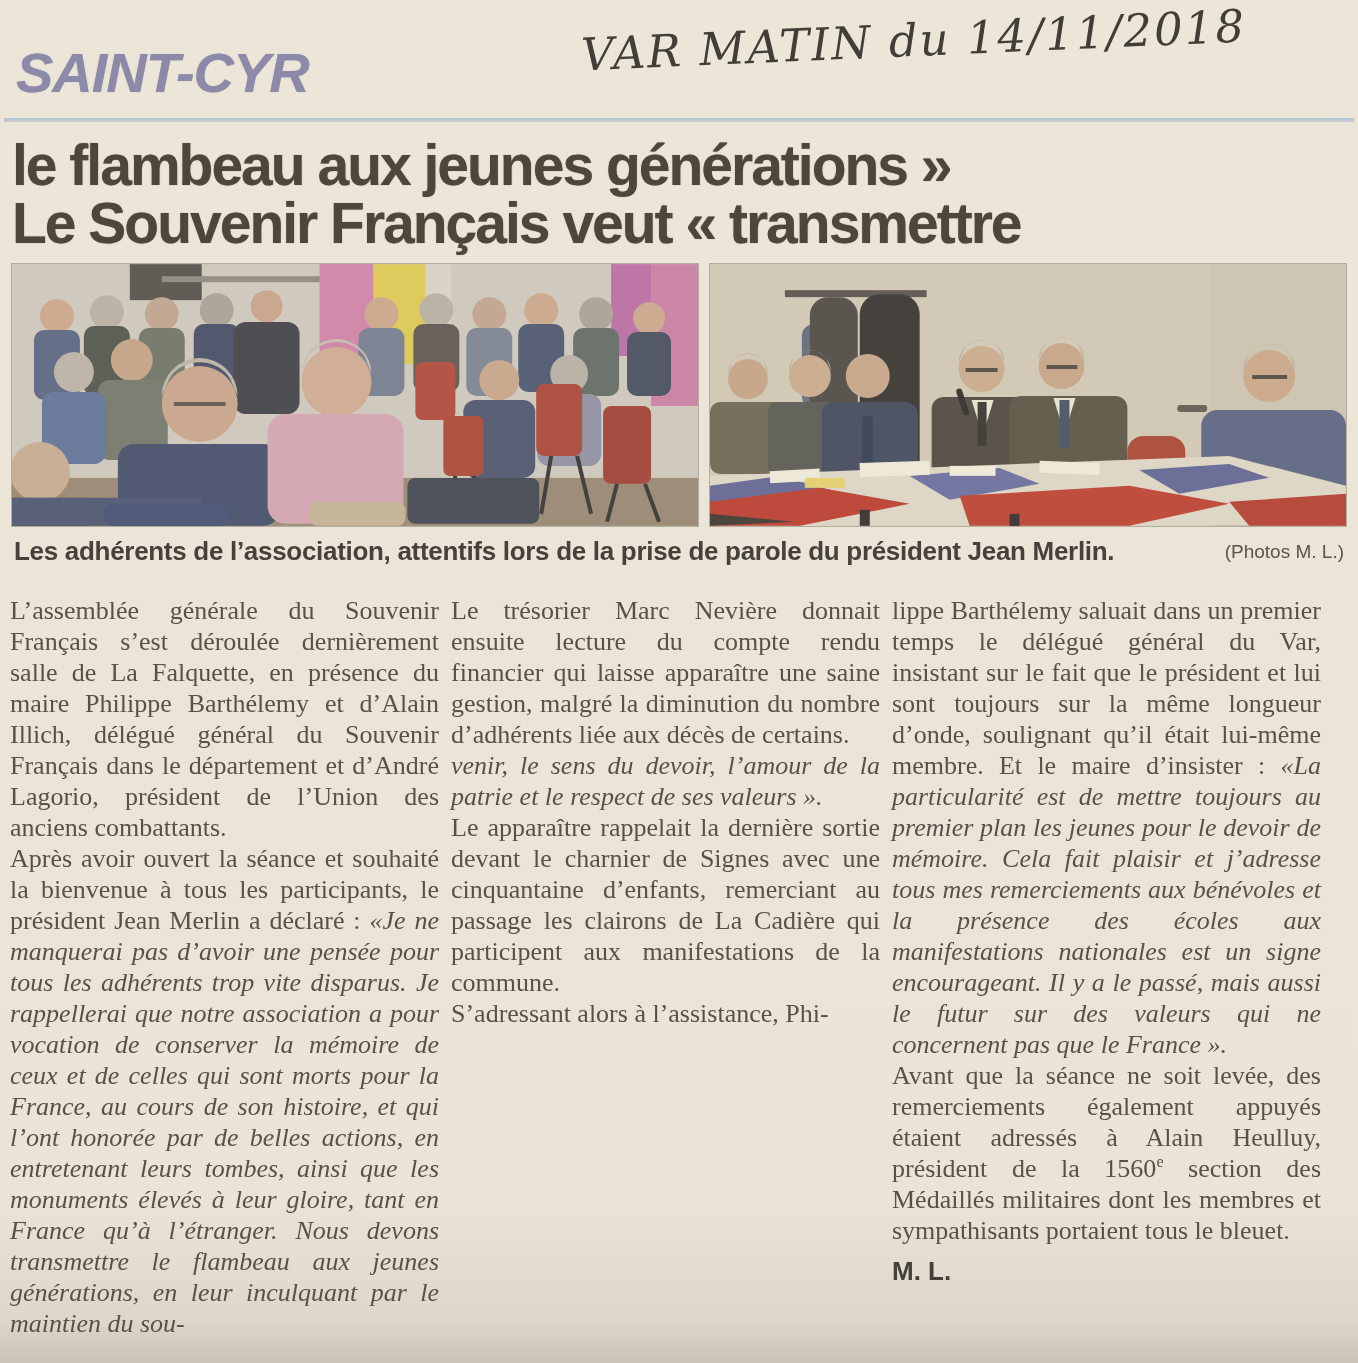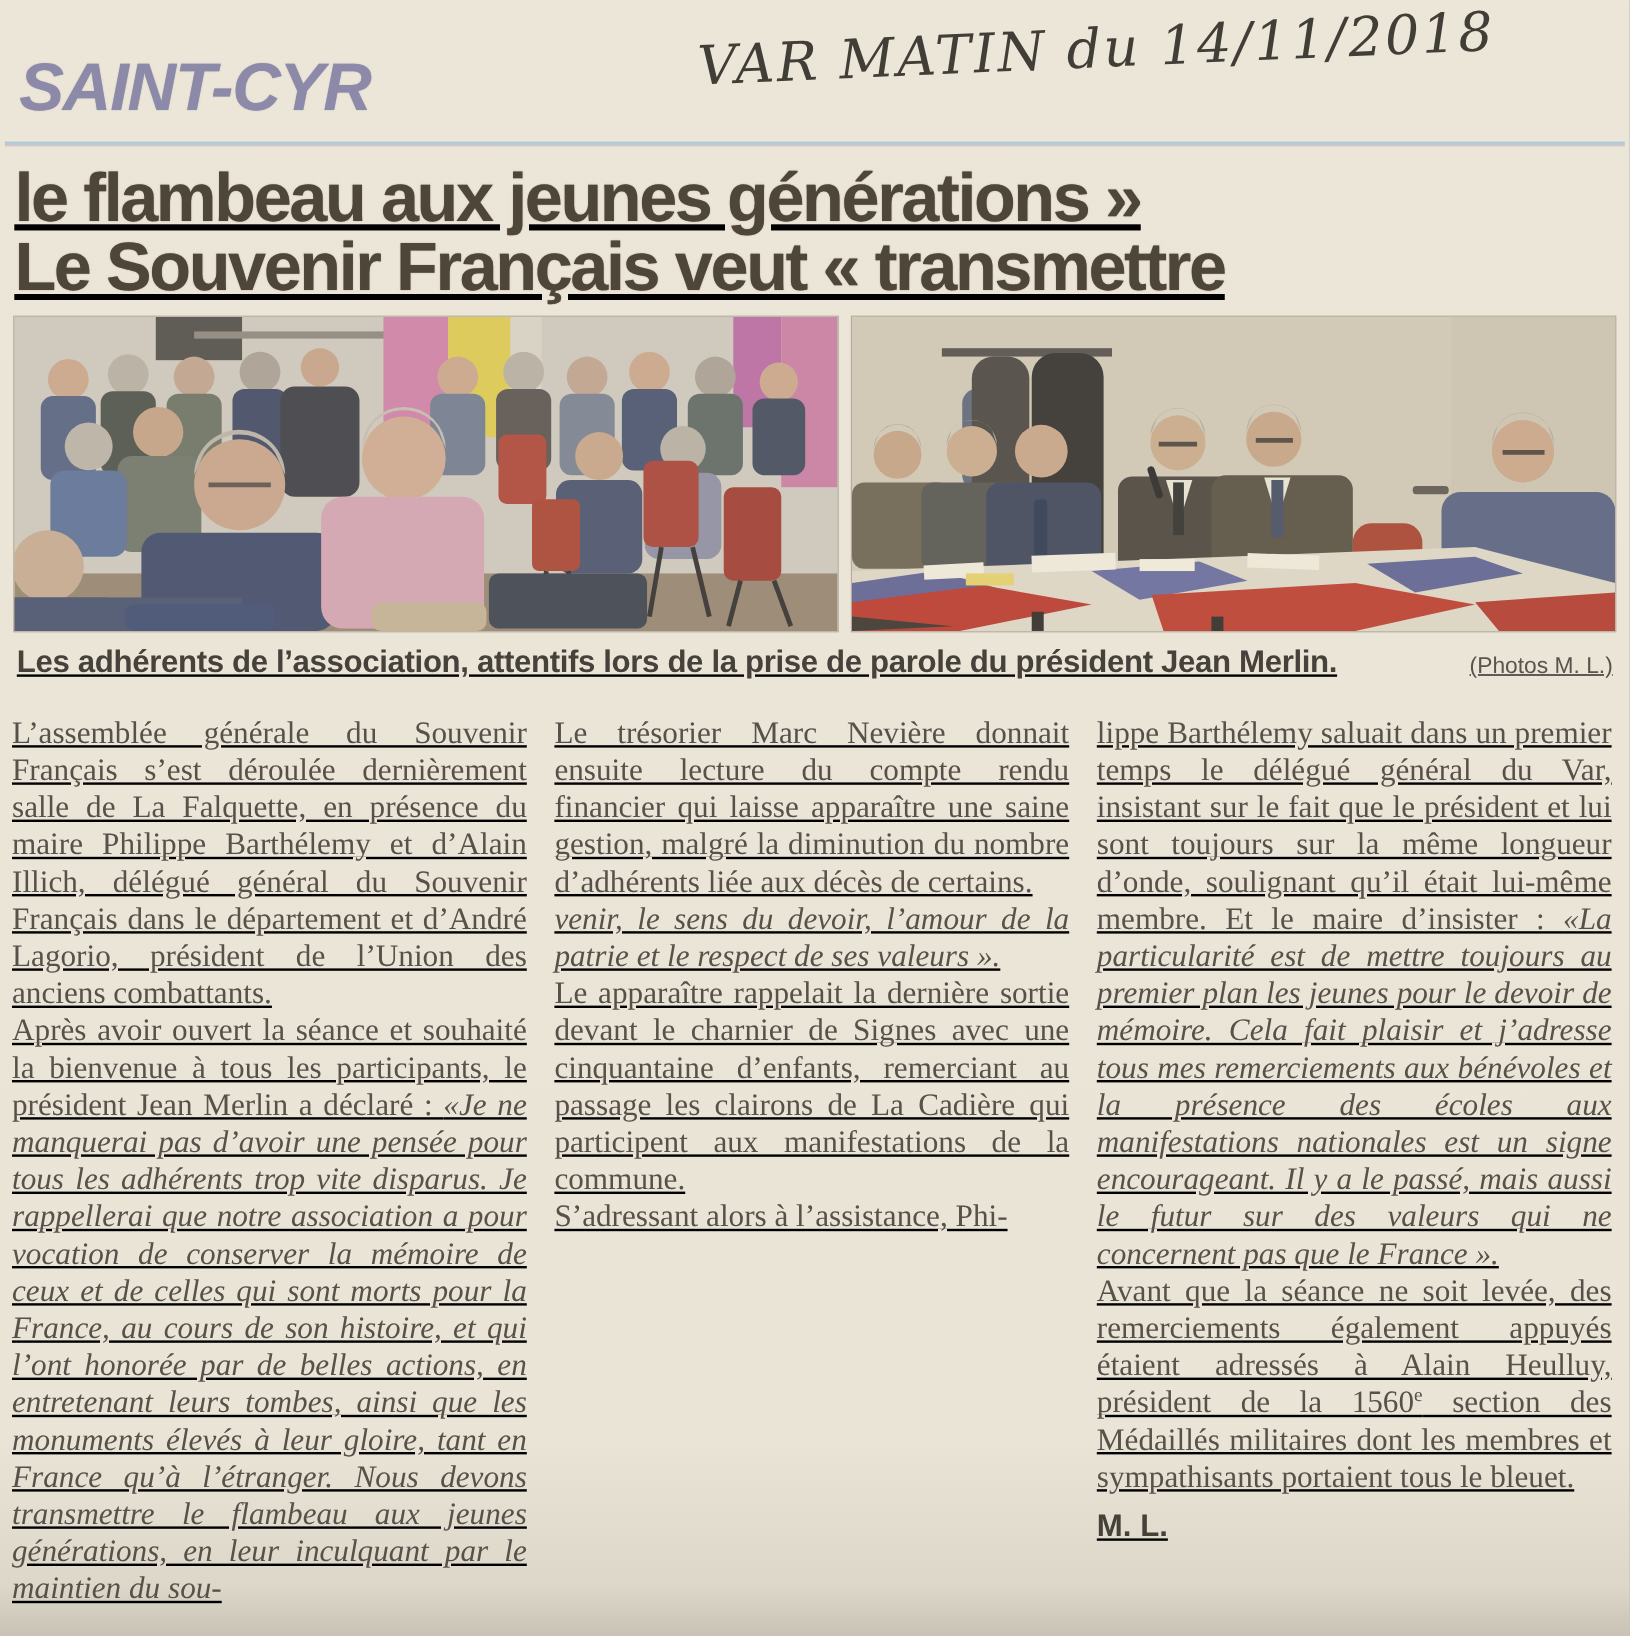--- a/index.html
+++ b/index.html
@@ -4,21 +4,20 @@
 <style>
   html,body{margin:0;padding:0;background:#c9c3b6;}
   .page{
     position:relative;
     width:1358px;height:1363px;
     margin:0 auto;
     background:linear-gradient(to bottom,#ece6d9 0%,#eae4d7 88%,#ddd7ca 97%,#c9c3b6 100%);
     font-family:"Liberation Serif",serif;
     overflow:hidden;
     box-sizing:border-box;
-    text-decoration:underline;
   }
   
   .masthead{position:relative;height:118px;}
   .section-label{
     position:absolute;left:16px;top:40px;
     font-family:"Liberation Sans",sans-serif;
     font-weight:bold;font-style:italic;
     font-size:56px;letter-spacing:-1px;
     color:#8d8aa9;
     text-shadow:0 0 1px rgba(120,115,150,.55);
@@ -40,32 +39,32 @@
     font-family:"Liberation Sans",sans-serif;
     font-weight:bold;font-size:57px;line-height:1.02;
     letter-spacing:-2px;color:#4e4639;
     text-shadow:0 0 1px rgba(60,50,35,.5);
   }
   .hl-line{display:block;}
   
   .photos{display:flex;gap:12px;margin:12px 12px 0;}
   .photo{display:block;outline:1px solid #b5ae9f;background:#cdc7ba;}
   
-  .caption-row{display:flex;align-items:flex-end;margin:10px 14px 0;}
+  .caption-row{display:flex;align-items:center;margin:10px 14px 0;}
   .caption{
     font-family:"Liberation Sans",sans-serif;font-weight:bold;
     font-size:26px;color:#46413a;letter-spacing:-0.3px;
   }
   .credit{
     margin-left:auto;padding-left:18px;white-space:nowrap;
     font-family:"Liberation Sans",sans-serif;
     font-size:19px;color:#5a544c;
   }
   
-  .article{display:flex;gap:23px;margin:28px 10px 0;}
+  .article{display:flex;gap:12px;margin:28px 10px 0;}
   .col{width:429px;}
   .col p{
     margin:0;text-align:justify;
     font-size:26px;line-height:31px;color:#57514a;
   }
   .it{font-style:italic;}
   sup{font-size:.62em;vertical-align:super;line-height:0;}
   .subhead{
     font-family:"Liberation Sans",sans-serif;font-weight:bold;
     font-size:29px;line-height:31px;letter-spacing:-0.3px;

